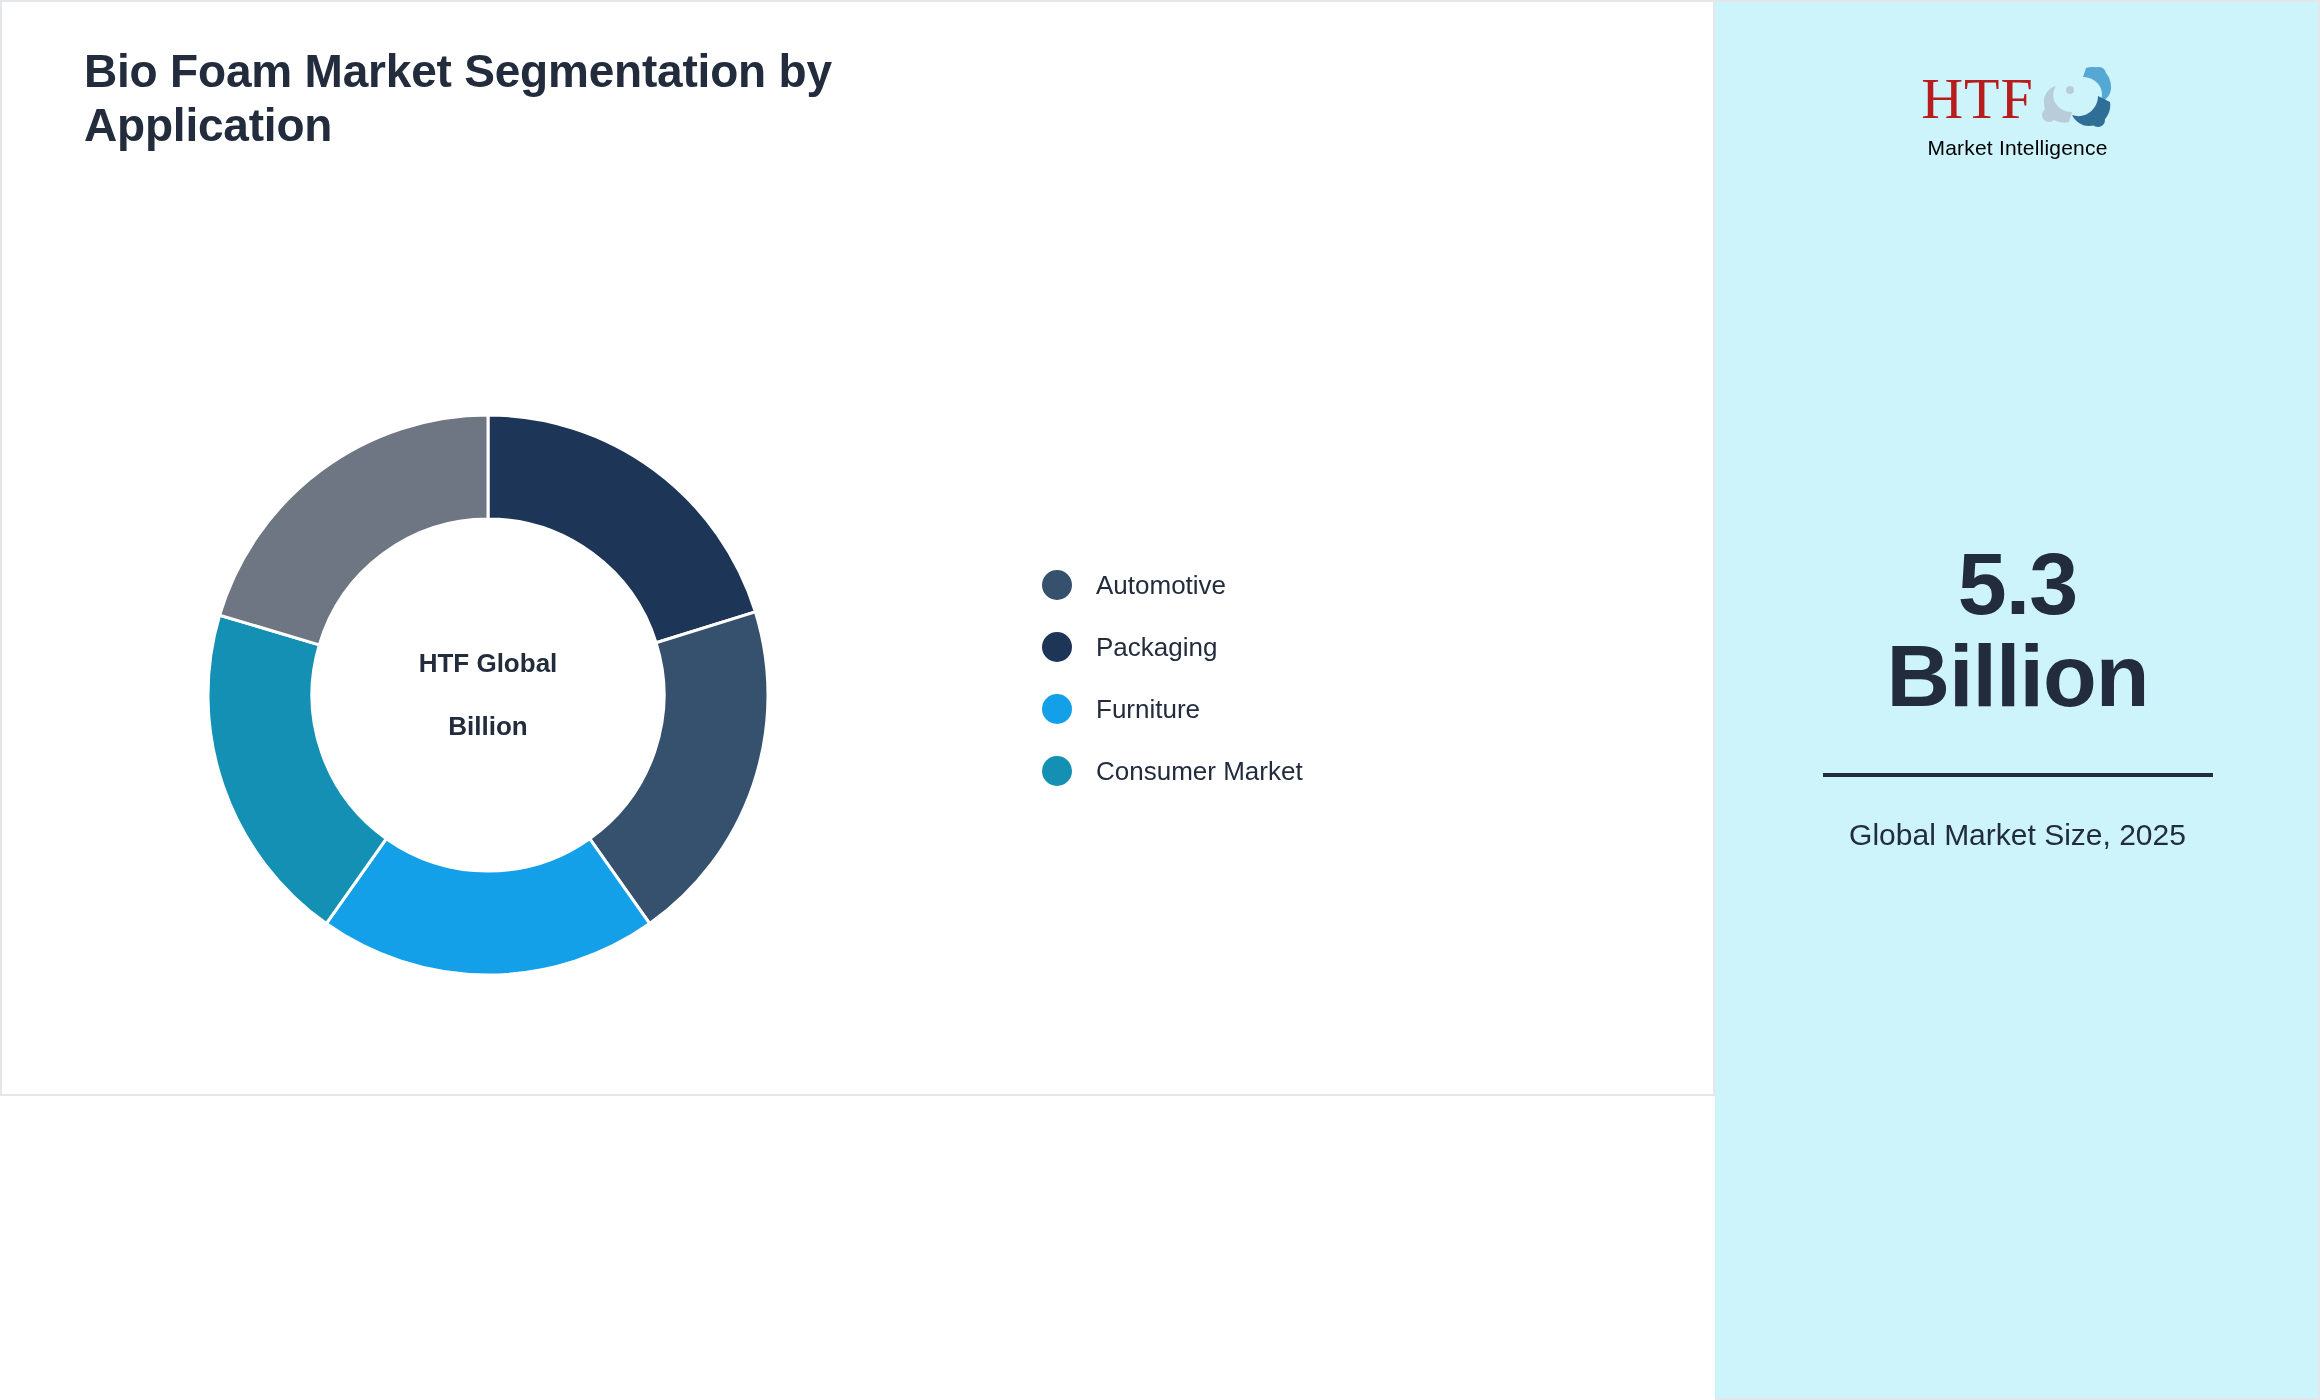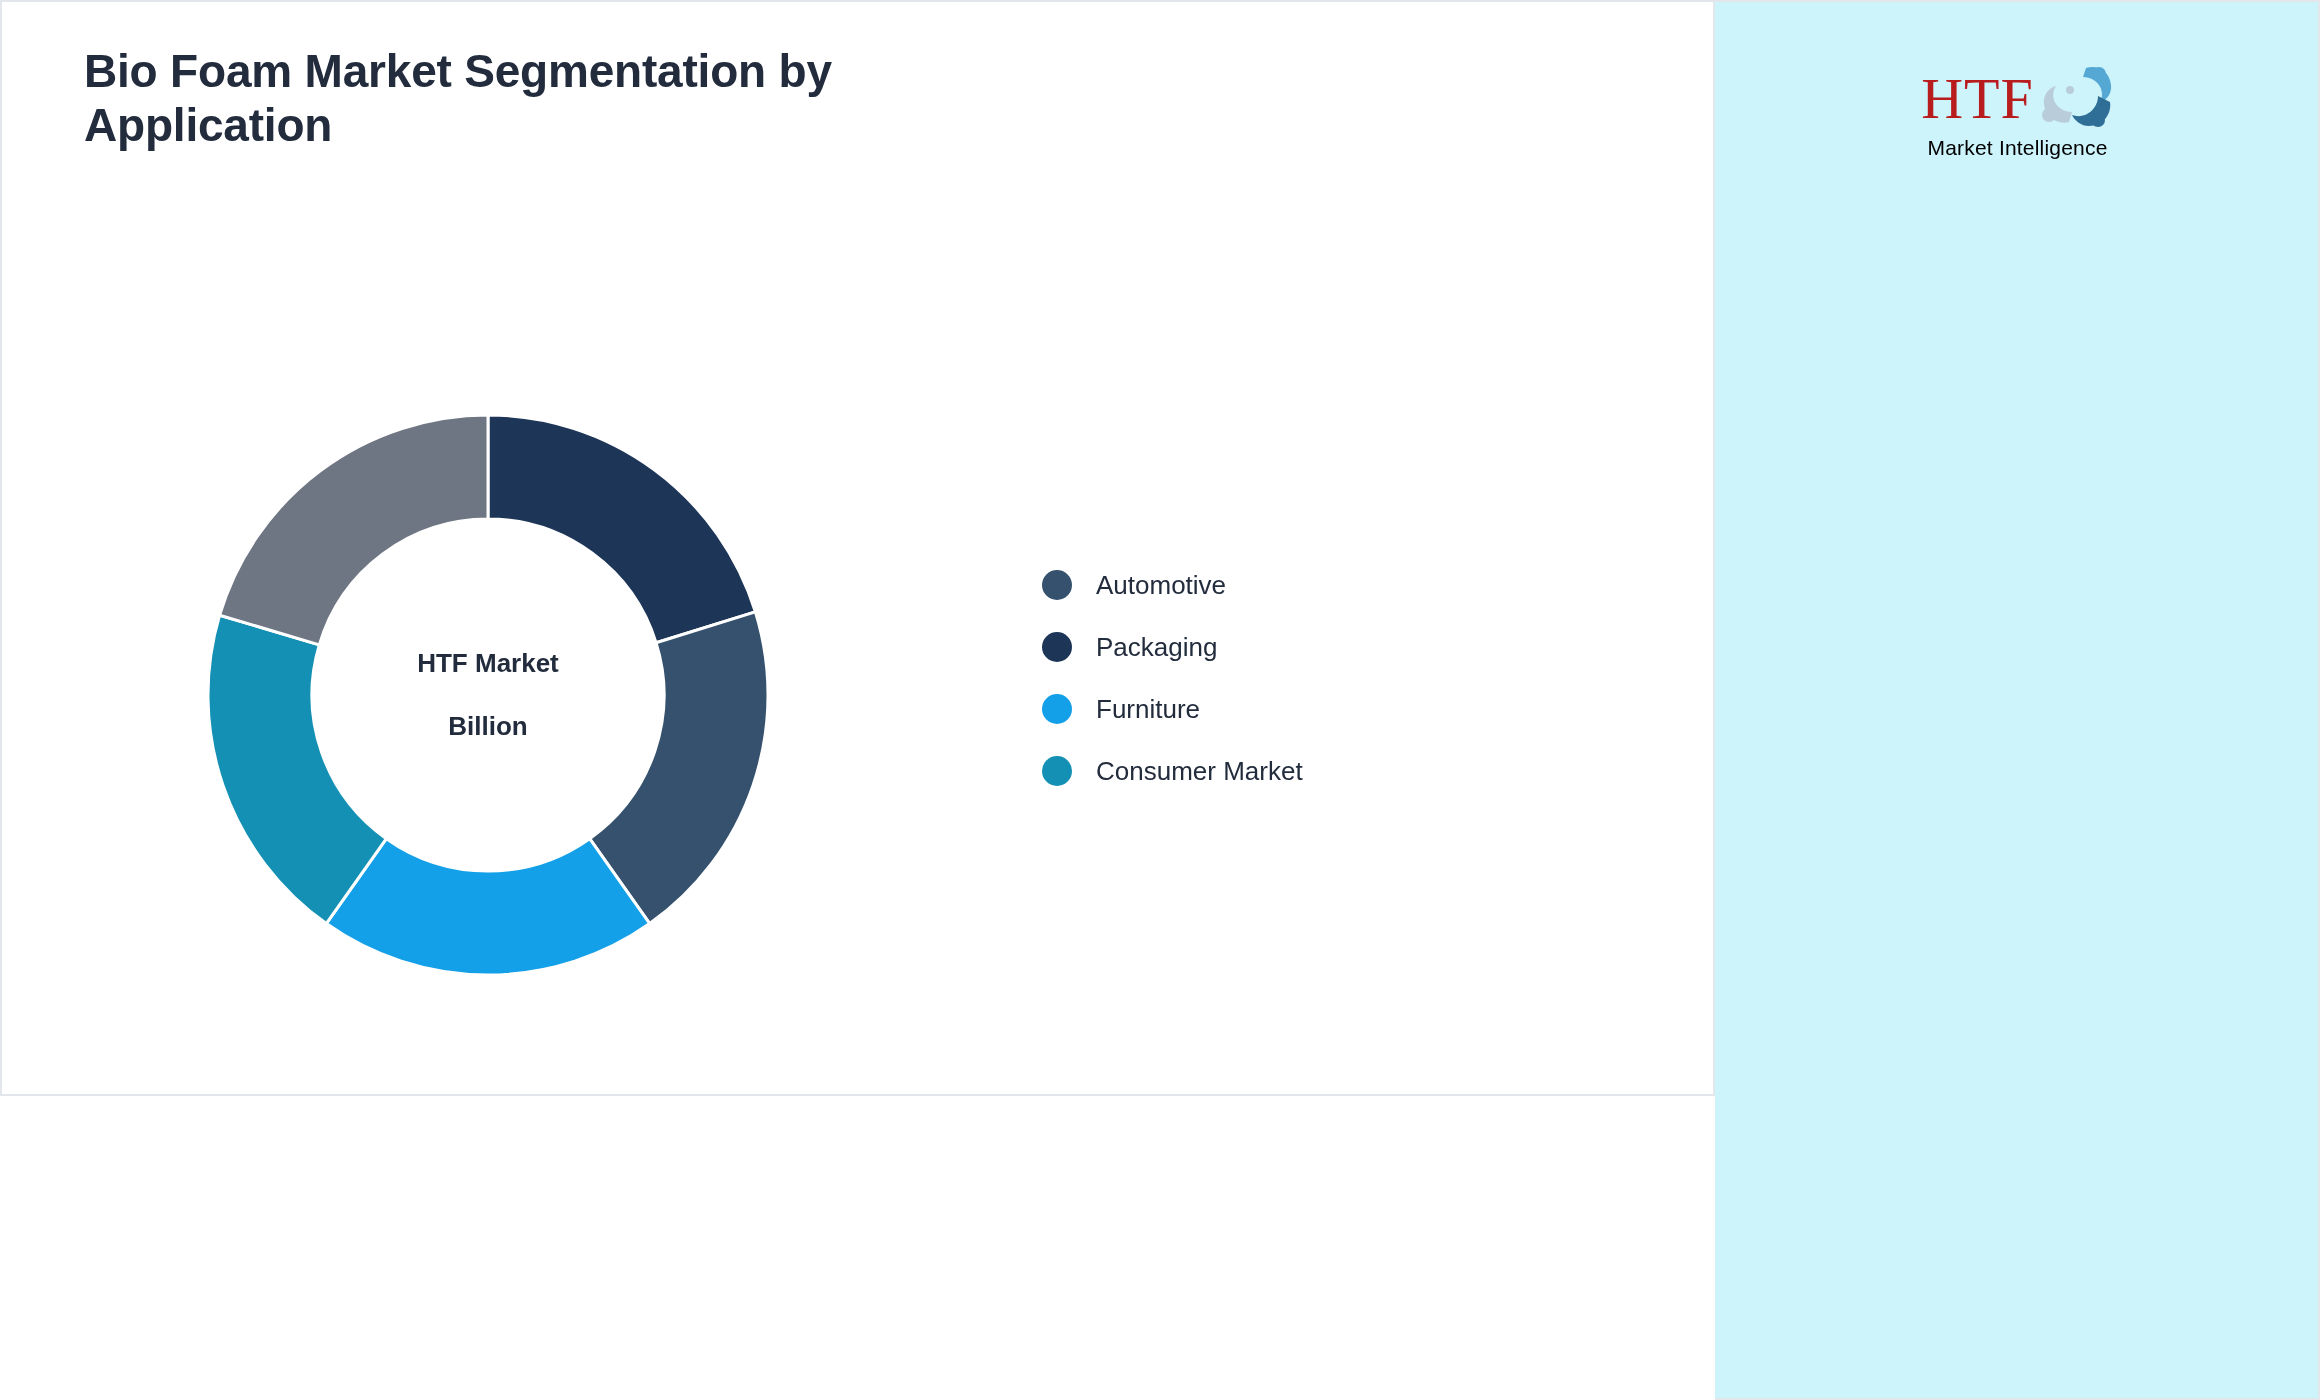--- a/index.html
+++ b/index.html
@@ -194,21 +194,21 @@
         <g id="donut-slices">
             <path d="M 300 20 A 280 280 0 0 1 567.36207252906 216.8283571584302 L 468.05615987540915 247.72068164244186 A 176 176 0 0 0 300 124 Z" fill="#1d3557" stroke="#ffffff" stroke-width="3"></path>
             <path d="M 567.36207252906 216.8283571584302 A 280 280 0 0 1 461.7203569582349 528.5749902008115 L 401.65279580231913 443.6757081262244 A 176 176 0 0 0 468.05615987540915 247.72068164244186 Z" fill="#35516d" stroke="#ffffff" stroke-width="3"></path>
             <path d="M 461.7203569582349 528.5749902008115 A 280 280 0 0 1 138.27964304176513 528.5749902008115 L 198.34720419768092 443.6757081262244 A 176 176 0 0 0 401.65279580231913 443.6757081262244 Z" fill="#13a0e8" stroke="#ffffff" stroke-width="3"></path>
             <path d="M 138.27964304176513 528.5749902008115 A 280 280 0 0 1 31.613899075134782 220.19460650840665 L 131.30016513294186 249.83660980528418 A 176 176 0 0 0 198.34720419768092 443.6757081262244 Z" fill="#1490b4" stroke="#ffffff" stroke-width="3"></path>
             <path d="M 31.613899075134782 220.19460650840665 A 280 280 0 0 1 299.99999999999994 20 L 299.99999999999994 124 A 176 176 0 0 0 131.30016513294186 249.83660980528418 Z" fill="#6e7583" stroke="#ffffff" stroke-width="3"></path>
           </g>
       </svg>
       <div class="donut-center-text">
         <span>
-          <span>HTF Market</span><br>
+          <span>HTF Global</span><br>
           <span>Billion</span>
         </span>
       </div>
     </div>
 
     <div class="legend" id="chart-legend">
         <div class="legend-item">
           <span class="legend-swatch" style="background: rgb(53, 81, 109);"></span>
           <span class="legend-label">Automotive</span>
         </div>
@@ -242,16 +242,22 @@
             <circle cx="62" cy="62" r="7" fill="#2f6e96"></circle>
             <path d="M33 64 C21 67 9 59 8 46 C7 38 12 30 20 28 C15 36 17 45 24 50 C28 53 32 54 36 54 Z" fill="#b9ccd9"></path>
             <circle cx="13" cy="57" r="7" fill="#b9ccd9"></circle>
             <circle cx="34" cy="32" r="4" fill="#b9ccd9"></circle>
           </svg>
         </span>
       </div>
       <div class="logo-sub">Market Intelligence</div>
     </div>
 
+    <div class="stat-block">
+      <div class="stat-value">5.3</div>
+      <div class="stat-value">Billion</div>
+      <div class="stat-rule"></div>
+      <div class="stat-caption">Global Market Size, 2025</div>
+    </div>
 
   </div>
 
 </div>
 
 </body></html>

